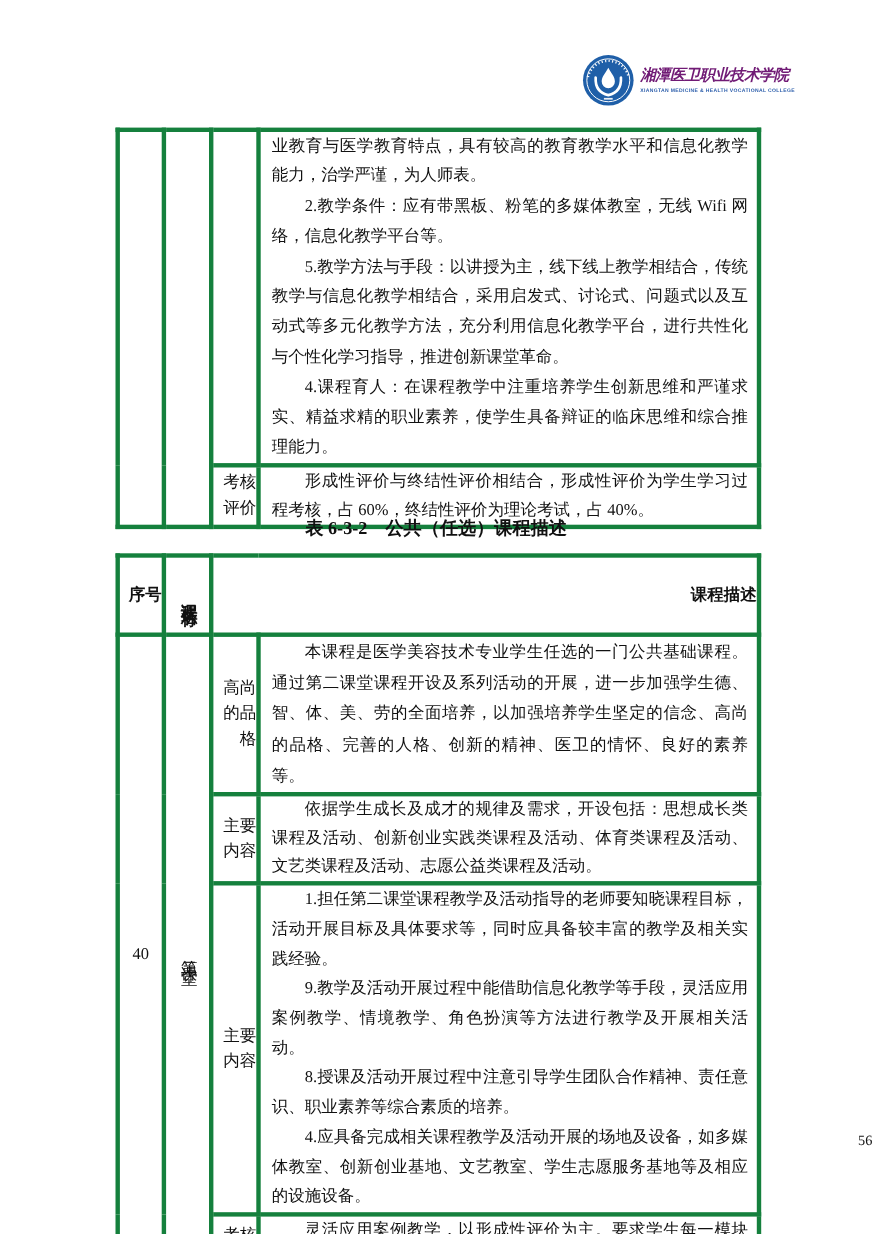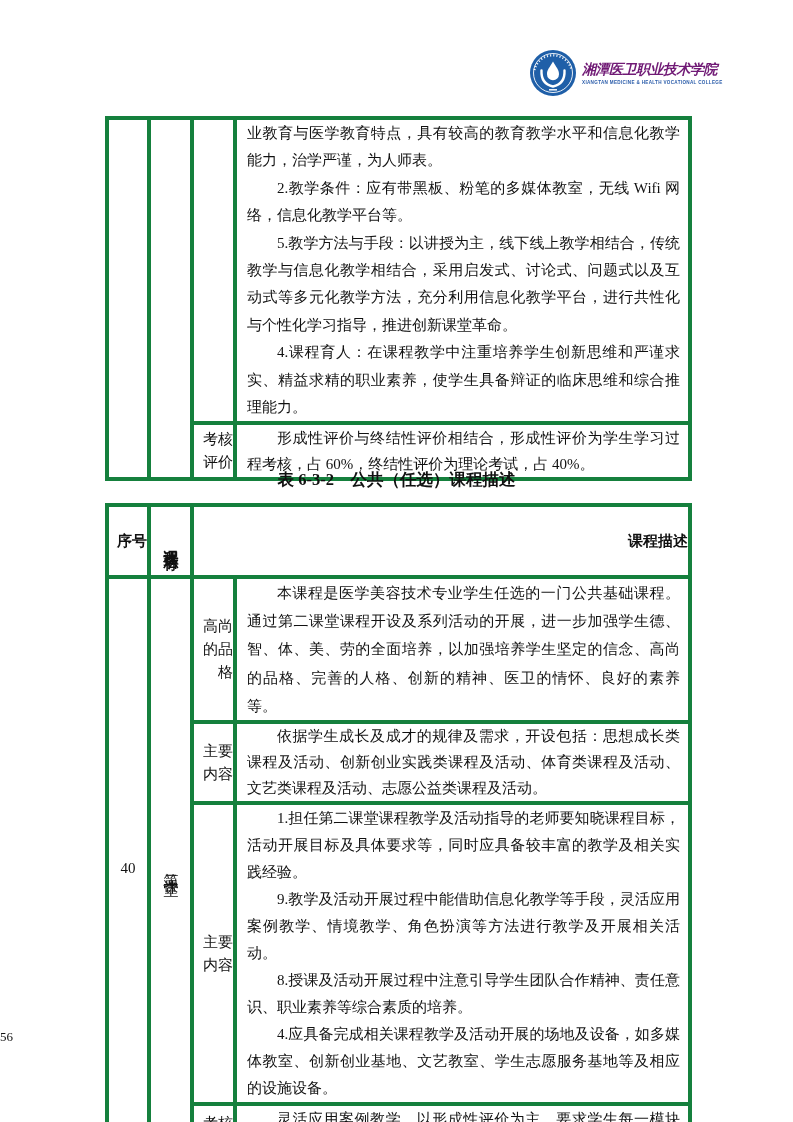--- a/index.html
+++ b/index.html
@@ -67,21 +67,21 @@
   }
   .vtext.hdrv{letter-spacing:2px;font-weight:bold;}
 
   
   .table-title{
     position:absolute;top:469px;left:0;width:100%;
     text-align:center;font-weight:bold;font-size:16.5px;
   }
   .page-num{
     position:absolute;top:1029px;left:0;width:100%;
-    text-align:left;font-size:13px;
+    text-align:right;font-size:13px;
   }
 </style>
 </head>
 <body>
 
 <div class="page">
 
   <div class="logo">
     <svg class="emblem" viewBox="0 0 48 48" xmlns="http://www.w3.org/2000/svg">
       <circle cx="24" cy="24" r="23" fill="#1f5fa8"></circle>

